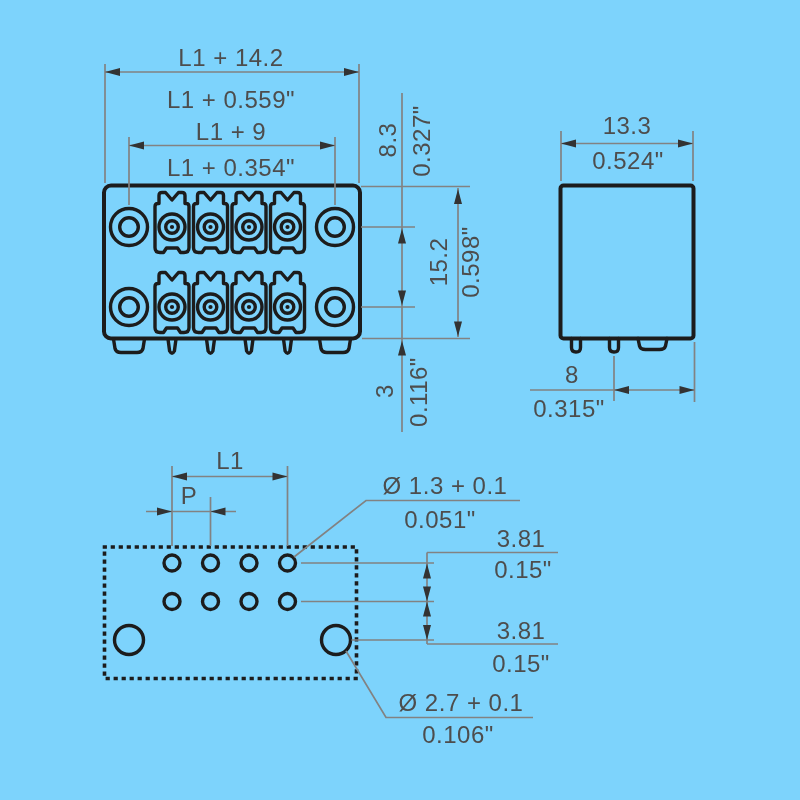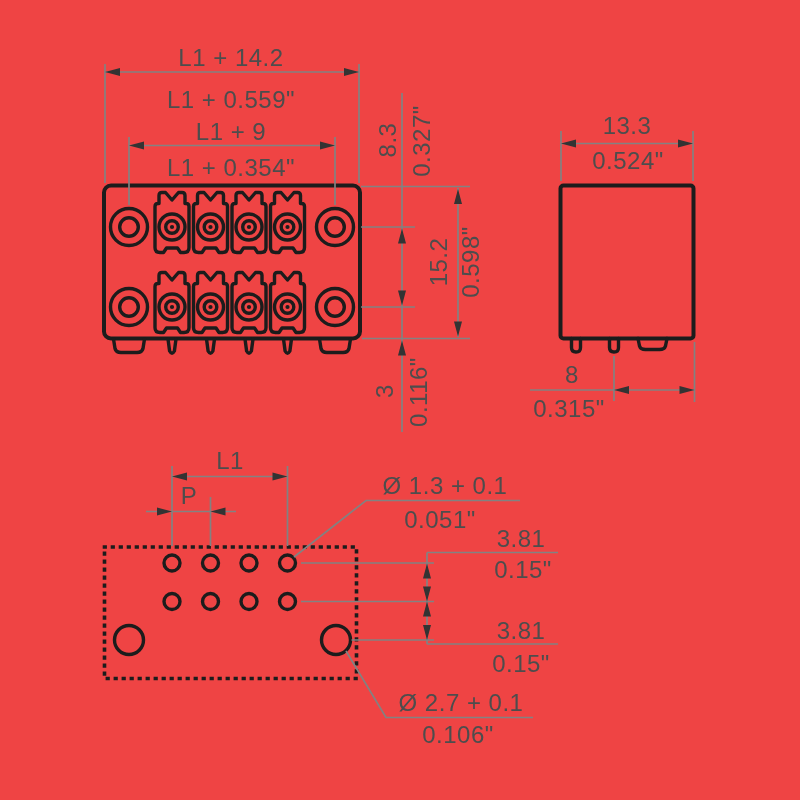--- a/index.html
+++ b/index.html
@@ -1,16 +1,16 @@
 <!DOCTYPE html>
 <html><head>
 <meta charset="utf-8">
 <style>
   html,body{margin:0;padding:0;background:#fff;}
-  .stage{position:relative;width:800px;height:800px;background:#ef4444;overflow:hidden;
+  .stage{position:relative;width:800px;height:800px;background:#7dd3fc;overflow:hidden;
          font-family:"Liberation Sans", sans-serif;}
   svg{display:block;}
   .outline{stroke:#1c1c1c;fill:none;stroke-width:3.4;stroke-linejoin:round;stroke-linecap:round;}
   .outline-thick{stroke:#1c1c1c;fill:none;stroke-width:4;stroke-linejoin:round;}
   .solid{fill:#1c1c1c;stroke:none;}
   .dim{stroke:#828282;stroke-width:1.7;fill:none;stroke-linecap:butt;}
   .dotted{stroke:#1c1c1c;fill:none;stroke-width:3.6;stroke-dasharray:0.6 7.4;stroke-linecap:square;}
   .arrow{fill:#333333;stroke:none;}
   .dtext{font-size:24px;fill:#4d4d4d;text-anchor:middle;letter-spacing:0.5px;}
 </style>

